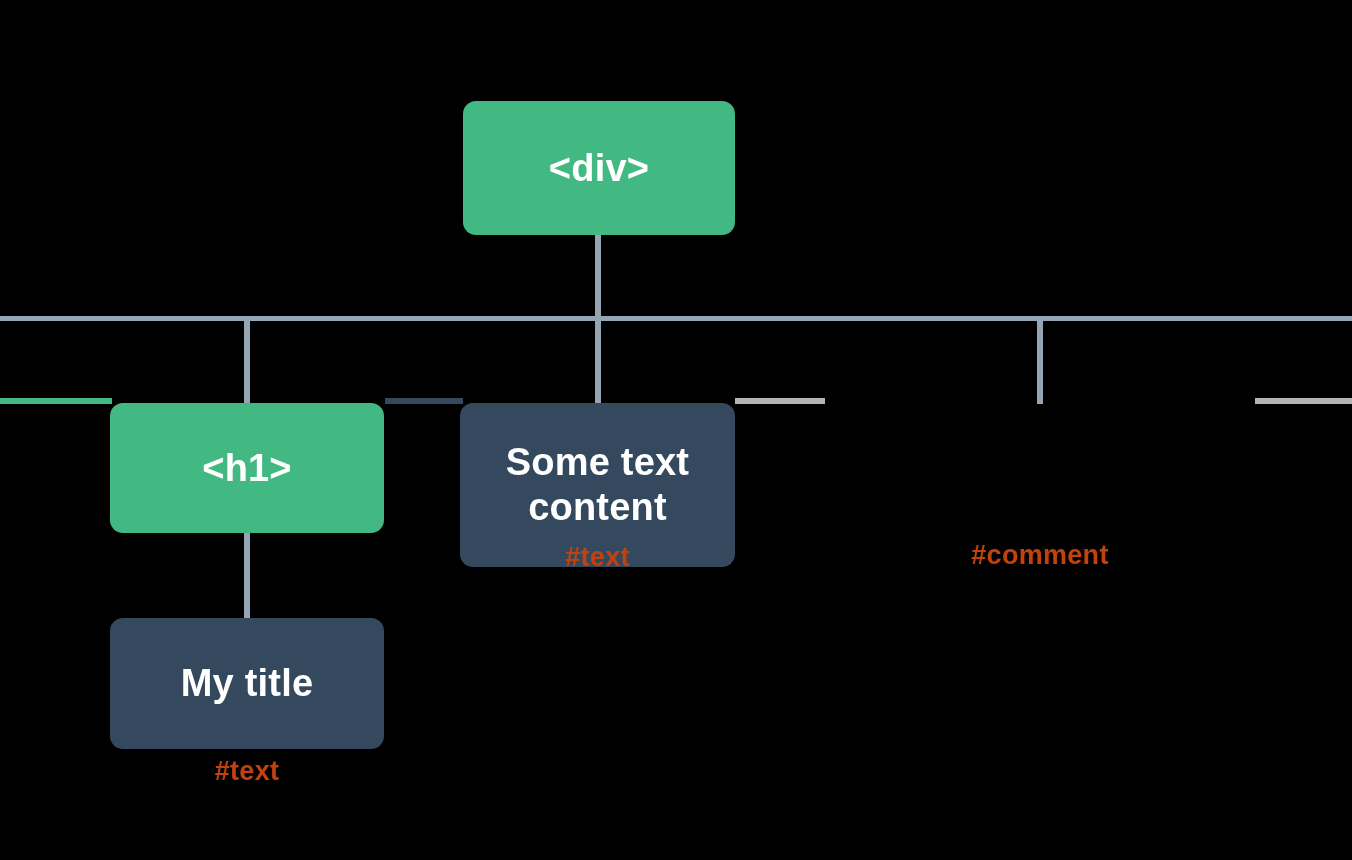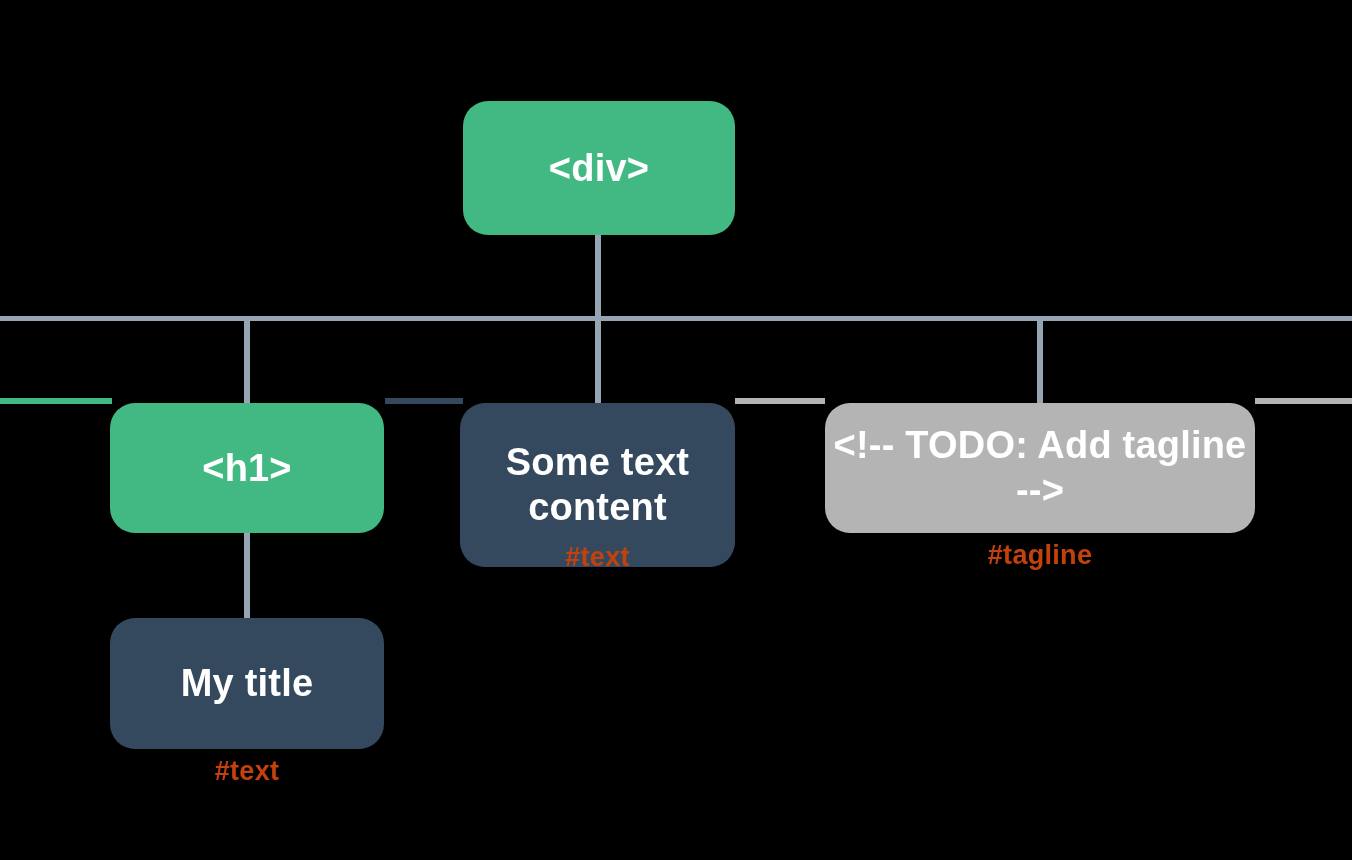--- a/index.html
+++ b/index.html
@@ -56,21 +56,21 @@
   #bleed-gray-gap    { left:735px;  width:90px;   background:#b4b4b4; }
   #bleed-navy-gap    { left:385px;  width:78px;   background:#35495e; }
 
   
   .node {
     position:absolute;
     display:flex;
     align-items:center;
     justify-content:center;
     text-align:center;
-    border-radius:25px;
+    border-radius:13px;
     color:#ffffff;
     font-size:38px;
     font-weight:700;
     line-height:1.18;
     letter-spacing:0.2px;
     padding:6px 0;
   }
   .node.green { background:#42b883; }
   .node.navy  { background:#35495e; }
   .node.gray  { background:#b4b4b4; }
@@ -110,23 +110,22 @@
   <div class="bleed" id="bleed-navy-gap"></div>
   <div class="bleed" id="bleed-gray-gap"></div>
   <div class="bleed" id="bleed-gray-right"></div>
 
   <div class="node green" id="node-root">&lt;div&gt;</div>
 
   <div class="node green" id="node-h1">&lt;h1&gt;</div>
 
   <div class="node navy" id="node-sometext">Some text content</div>
 
-  <div class="node gray" id="node-comment">&lt;!-- TODO: Add tagline  --&gt;</div>
 
   <div class="node navy" id="node-mytitle">My title</div>
 
   <div class="caption" id="caption-sometext">#text</div>
 
-  <div class="caption" id="caption-comment">#tagline</div>
+  <div class="caption" id="caption-comment">#comment</div>
 
   <div class="caption" id="caption-mytitle">#text</div>
 
 </div>
 
 </body></html>

